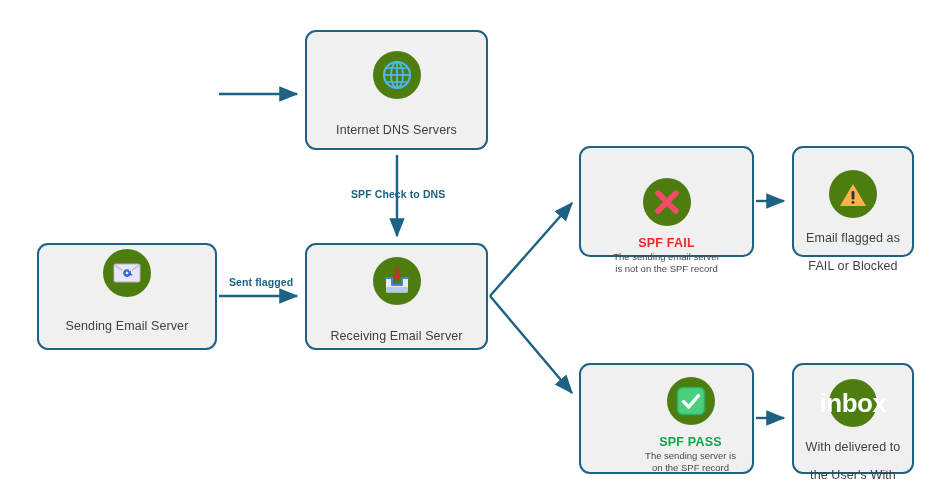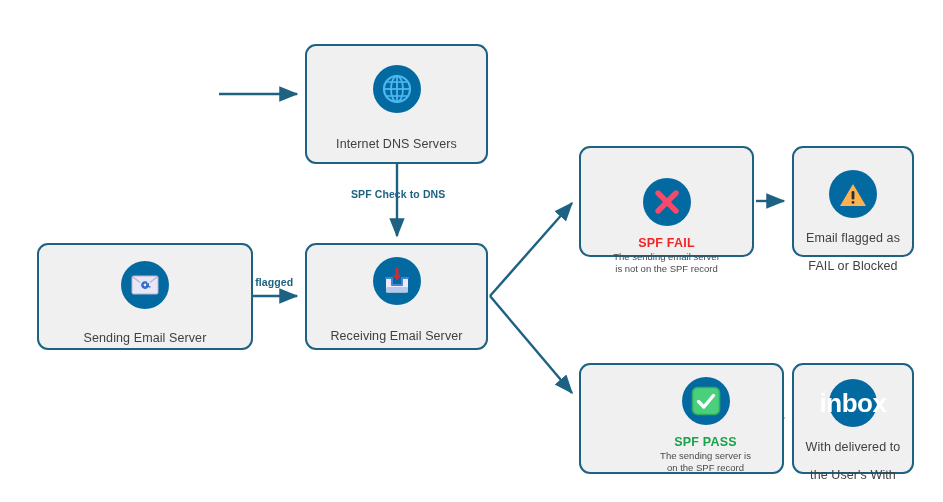--- a/index.html
+++ b/index.html
@@ -36,21 +36,21 @@
     display: flex;
     flex-direction: column;
     align-items: center;
     justify-content: flex-start;
     text-align: center;
   }
   .node .icon-wrap {
     width: 48px;
     height: 48px;
     border-radius: 50%;
-    background: #0369a1;
+    background: #4d7c0f;
     display: flex;
     align-items: center;
     justify-content: center;
     flex: none;
     position: relative;
   }
   .node-title {
     color: #404040;
     font-size: 12.5px;
     line-height: 15px;
@@ -63,26 +63,26 @@
     line-height: 12px;
     white-space: nowrap;
   }
 
   .status-title { font-size: 12.5px; font-weight: bold; letter-spacing: .2px; }
   .status-title.fail { color: #ef2626; }
   .status-title.pass { color: #16a34a; }
 
   
   #node-published   { left: 37px;  top: 33px;  width: 180px; height: 120px; padding-top: 19px; }
-  #node-dns         { left: 305px; top: 44px;  width: 183px; height: 120px; padding-top: 19px; }
-  #node-sending     { left: 37px;  top: 243px; width: 216px; height: 107px; padding-top: 16px; }
+  #node-dns         { left: 305px; top: 30px;  width: 183px; height: 120px; padding-top: 19px; }
+  #node-sending     { left: 37px;  top: 243px; width: 180px; height: 107px; padding-top: 4px; }
   #node-receiving   { left: 305px; top: 243px; width: 183px; height: 107px; padding-top: 12px; }
   #node-spf-fail    { left: 579px; top: 146px; width: 175px; height: 111px; padding-top: 30px; }
   #node-spam        { left: 792px; top: 146px; width: 122px; height: 111px; padding-top: 22px; }
-  #node-spf-pass    { left: 579px; top: 363px; width: 205px; height: 111px; padding-top: 12px; padding-left: 48px; }
+  #node-spf-pass    { left: 579px; top: 363px; width: 175px; height: 111px; padding-top: 12px; padding-left: 48px; }
   #node-inbox       { left: 792px; top: 363px; width: 122px; height: 111px; padding-top: 14px; }
 
   #node-published .node-title { margin-top: 11px; }
   #node-dns .node-title       { margin-top: 24px; }
   #node-sending .node-title   { margin-top: 22px; }
   #node-receiving .node-title { margin-top: 24px; }
   #node-spam .node-title      { margin-top: 13px; line-height: 15px; }
   #node-inbox .node-title     { margin-top: 13px; line-height: 15px; }
   .status-title               { margin-top: 10px; }
 

